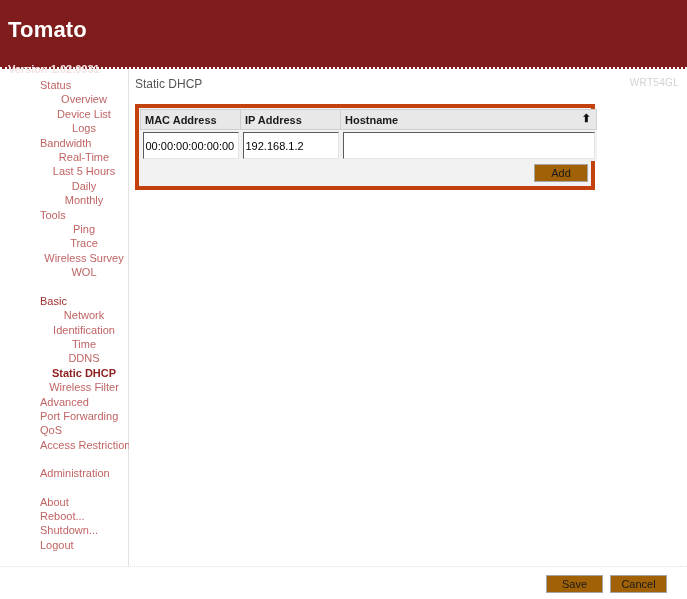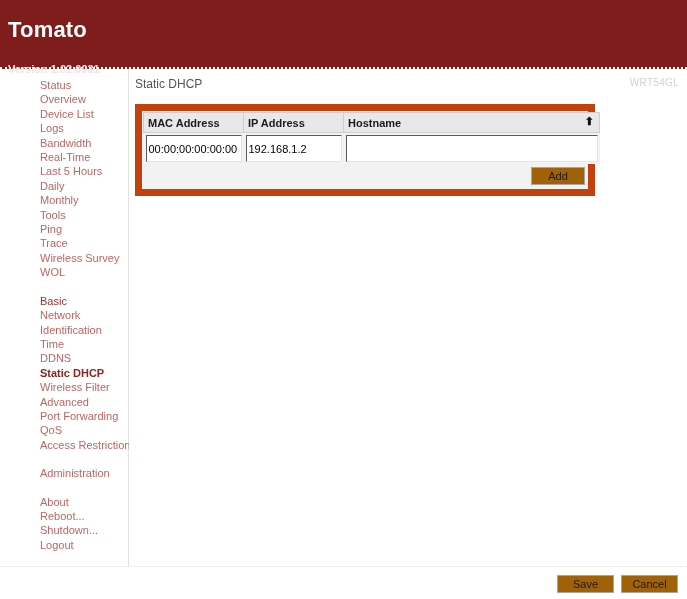--- a/index.html
+++ b/index.html
@@ -62,20 +62,21 @@
     display: block;
     color: #c06464;
     text-decoration: none;
     font-size: 11px;
     line-height: 14.4px;
     padding-left: 8px;
     white-space: nowrap;
     cursor: pointer;
   }
   .nav-item.sub {
+    text-align: center;
   }
   .nav-item.section-active {
     color: #a03030;
     font-weight: normal;
   }
   .nav-item.page-active {
     color: #8f2222;
     font-weight: bold;
   }
   .nav-gap {
@@ -102,21 +103,21 @@
     color: #555555;
     padding: 8px 0 0 6px;
     line-height: 14px;
   }
 
   
   #table-panel {
     margin: 13px 0 0 6px;
     width: 460px;
     background: #f2f2f2;
-    border: 7px solid #c2410c;
+    border: 4px solid #c2410c;
     box-sizing: border-box;
     padding: 1px;
   }
   table.grid {
     border-collapse: collapse;
     width: 100%;
     table-layout: fixed;
   }
   table.grid th {
     background: #e8e8e8;
@@ -180,21 +181,21 @@
   
   #footer {
     height: 33px;
     box-sizing: border-box;
     border-top: 1px dotted #e0e0e0;
     background: #ffffff;
     position: relative;
   }
   #footer-buttons {
     position: absolute;
-    right: 9px;
+    right: 20px;
     top: 8px;
     display: flex;
     gap: 7px;
   }
   #footer-buttons .btn {
     width: 57px;
     height: 18px;
   }
 </style>
 </head>

